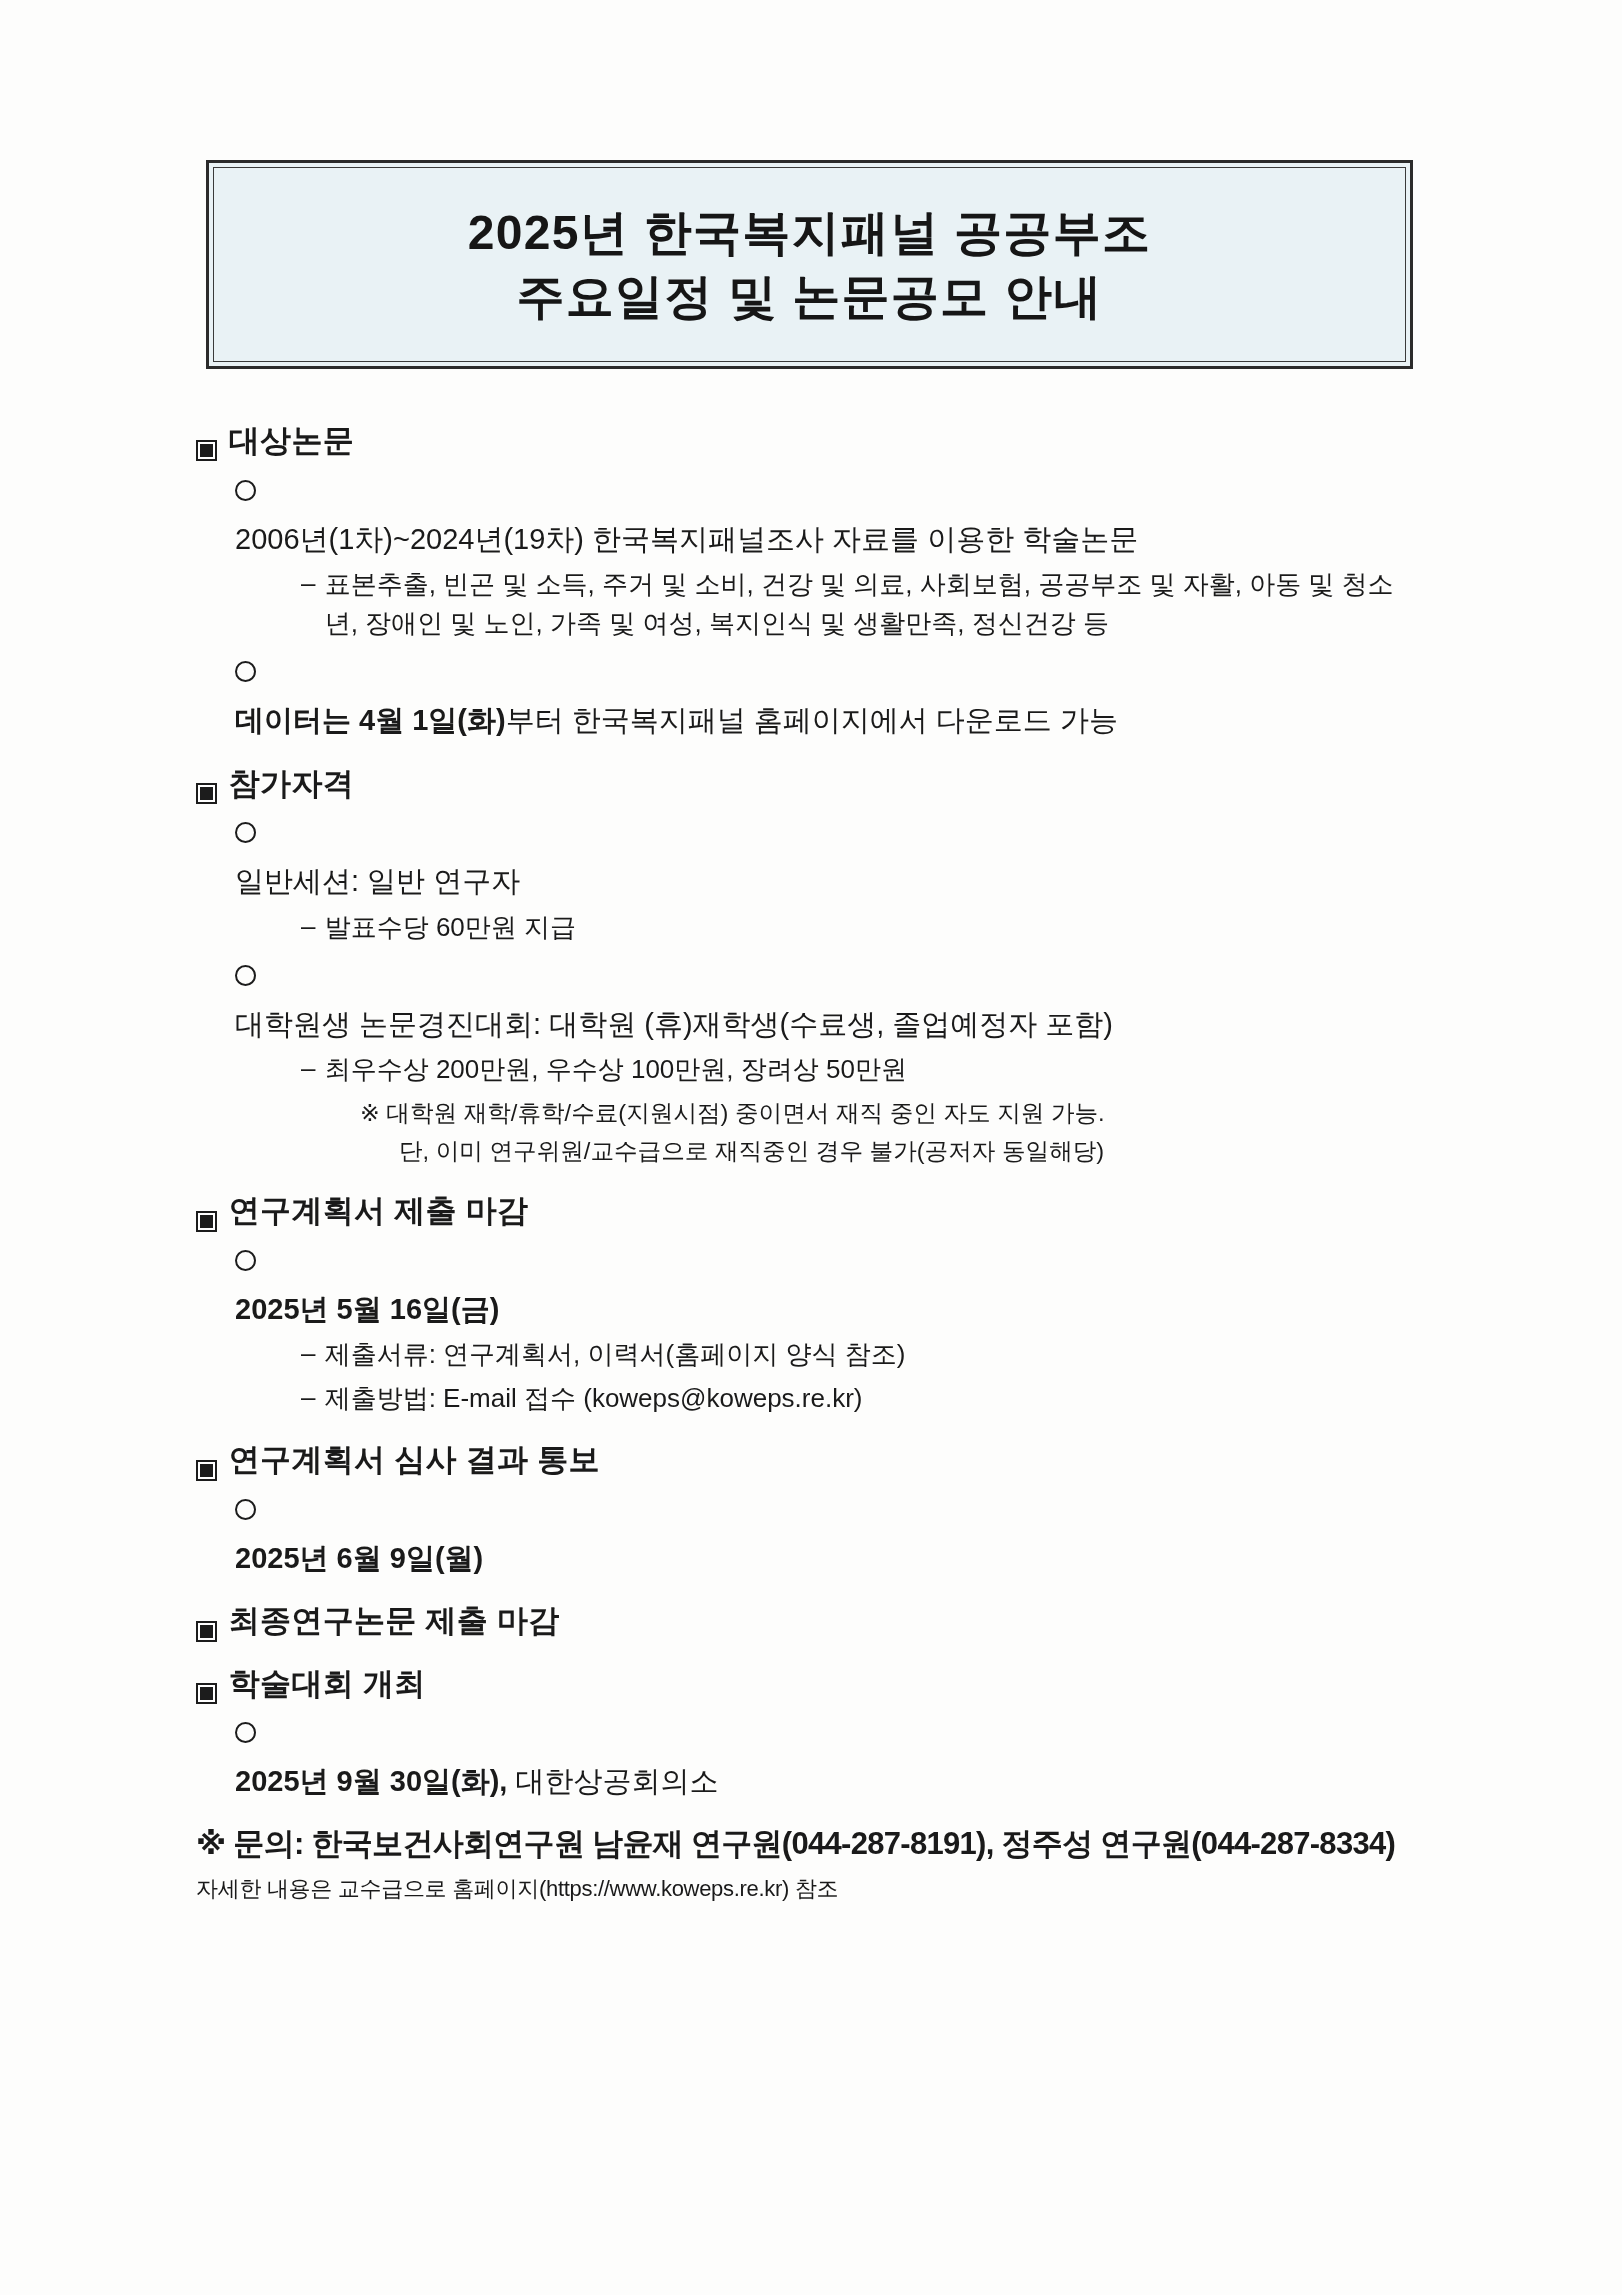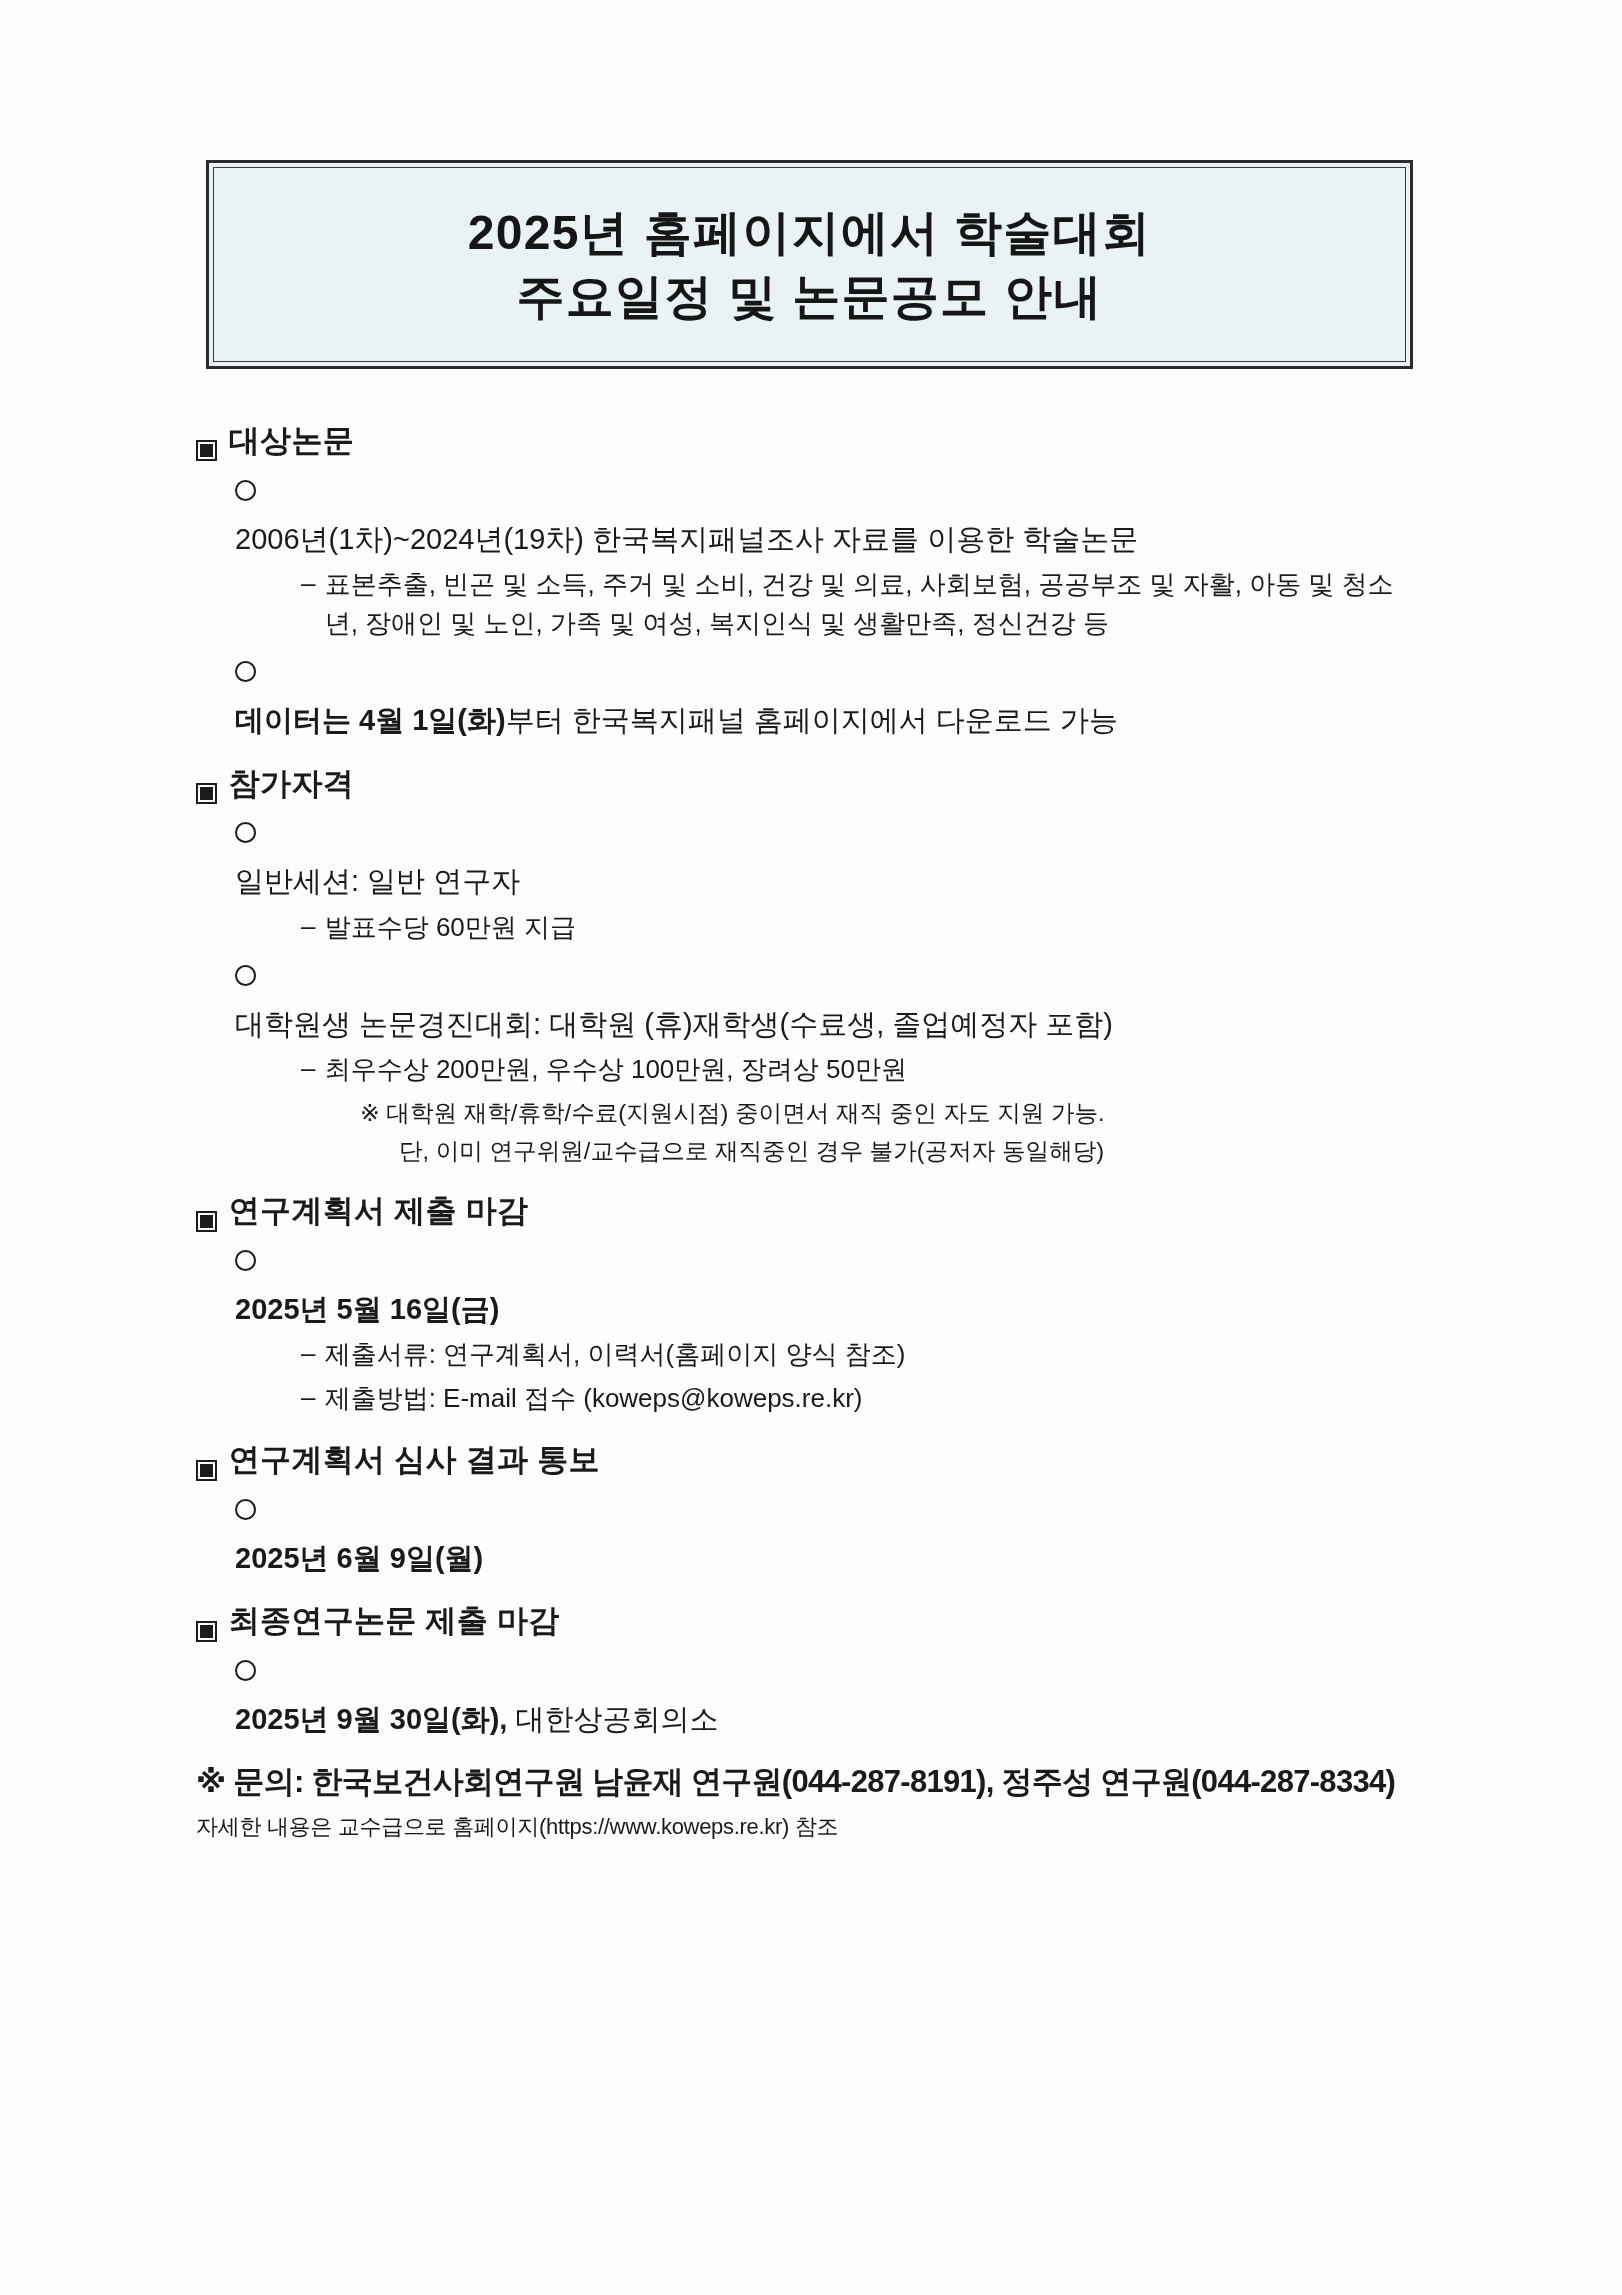--- a/index.html
+++ b/index.html
@@ -158,21 +158,21 @@
     letter-spacing: -0.3px;
   }
 </style>
 </head>
 <body>
 
 <div class="page">
 
   <div class="title-box">
     <div class="title-box-inner">
-      <div class="title-line">2025년 홈페이지에서 학술대회</div>
+      <div class="title-line">2025년 한국복지패널 공공부조</div>
       <div class="title-line">주요일정 및 논문공모 안내</div>
     </div>
   </div>
 
   <div class="content">
 
     <div class="sec">
       <div class="h-row">
         <span class="sq"></span>
         <span class="h-text">대상논문</span>
@@ -249,20 +249,24 @@
     </div>
 
     <div class="sec">
       <div class="h-row">
         <span class="sq"></span>
         <span class="h-text">최종연구논문 제출 마감</span>
       </div>
     </div>
 
     <div class="sec">
+      <div class="h-row">
+        <span class="sq"></span>
+        <span class="h-text">학술대회 개최</span>
+      </div>
       <div class="lvl1">
         <span class="circ"></span>
         <span class="lvl1-text"><span class="b">2025년 9월 30일(화),</span><span class="n"> 대한상공회의소</span></span>
       </div>
     </div>
 
     <div class="footer-note">※ 문의: 한국보건사회연구원 남윤재 연구원(044-287-8191), 정주성 연구원(044-287-8334)</div>
     <div class="footer-note2">자세한 내용은 교수급으로 홈페이지(https://www.koweps.re.kr) 참조</div>
 
   </div>

